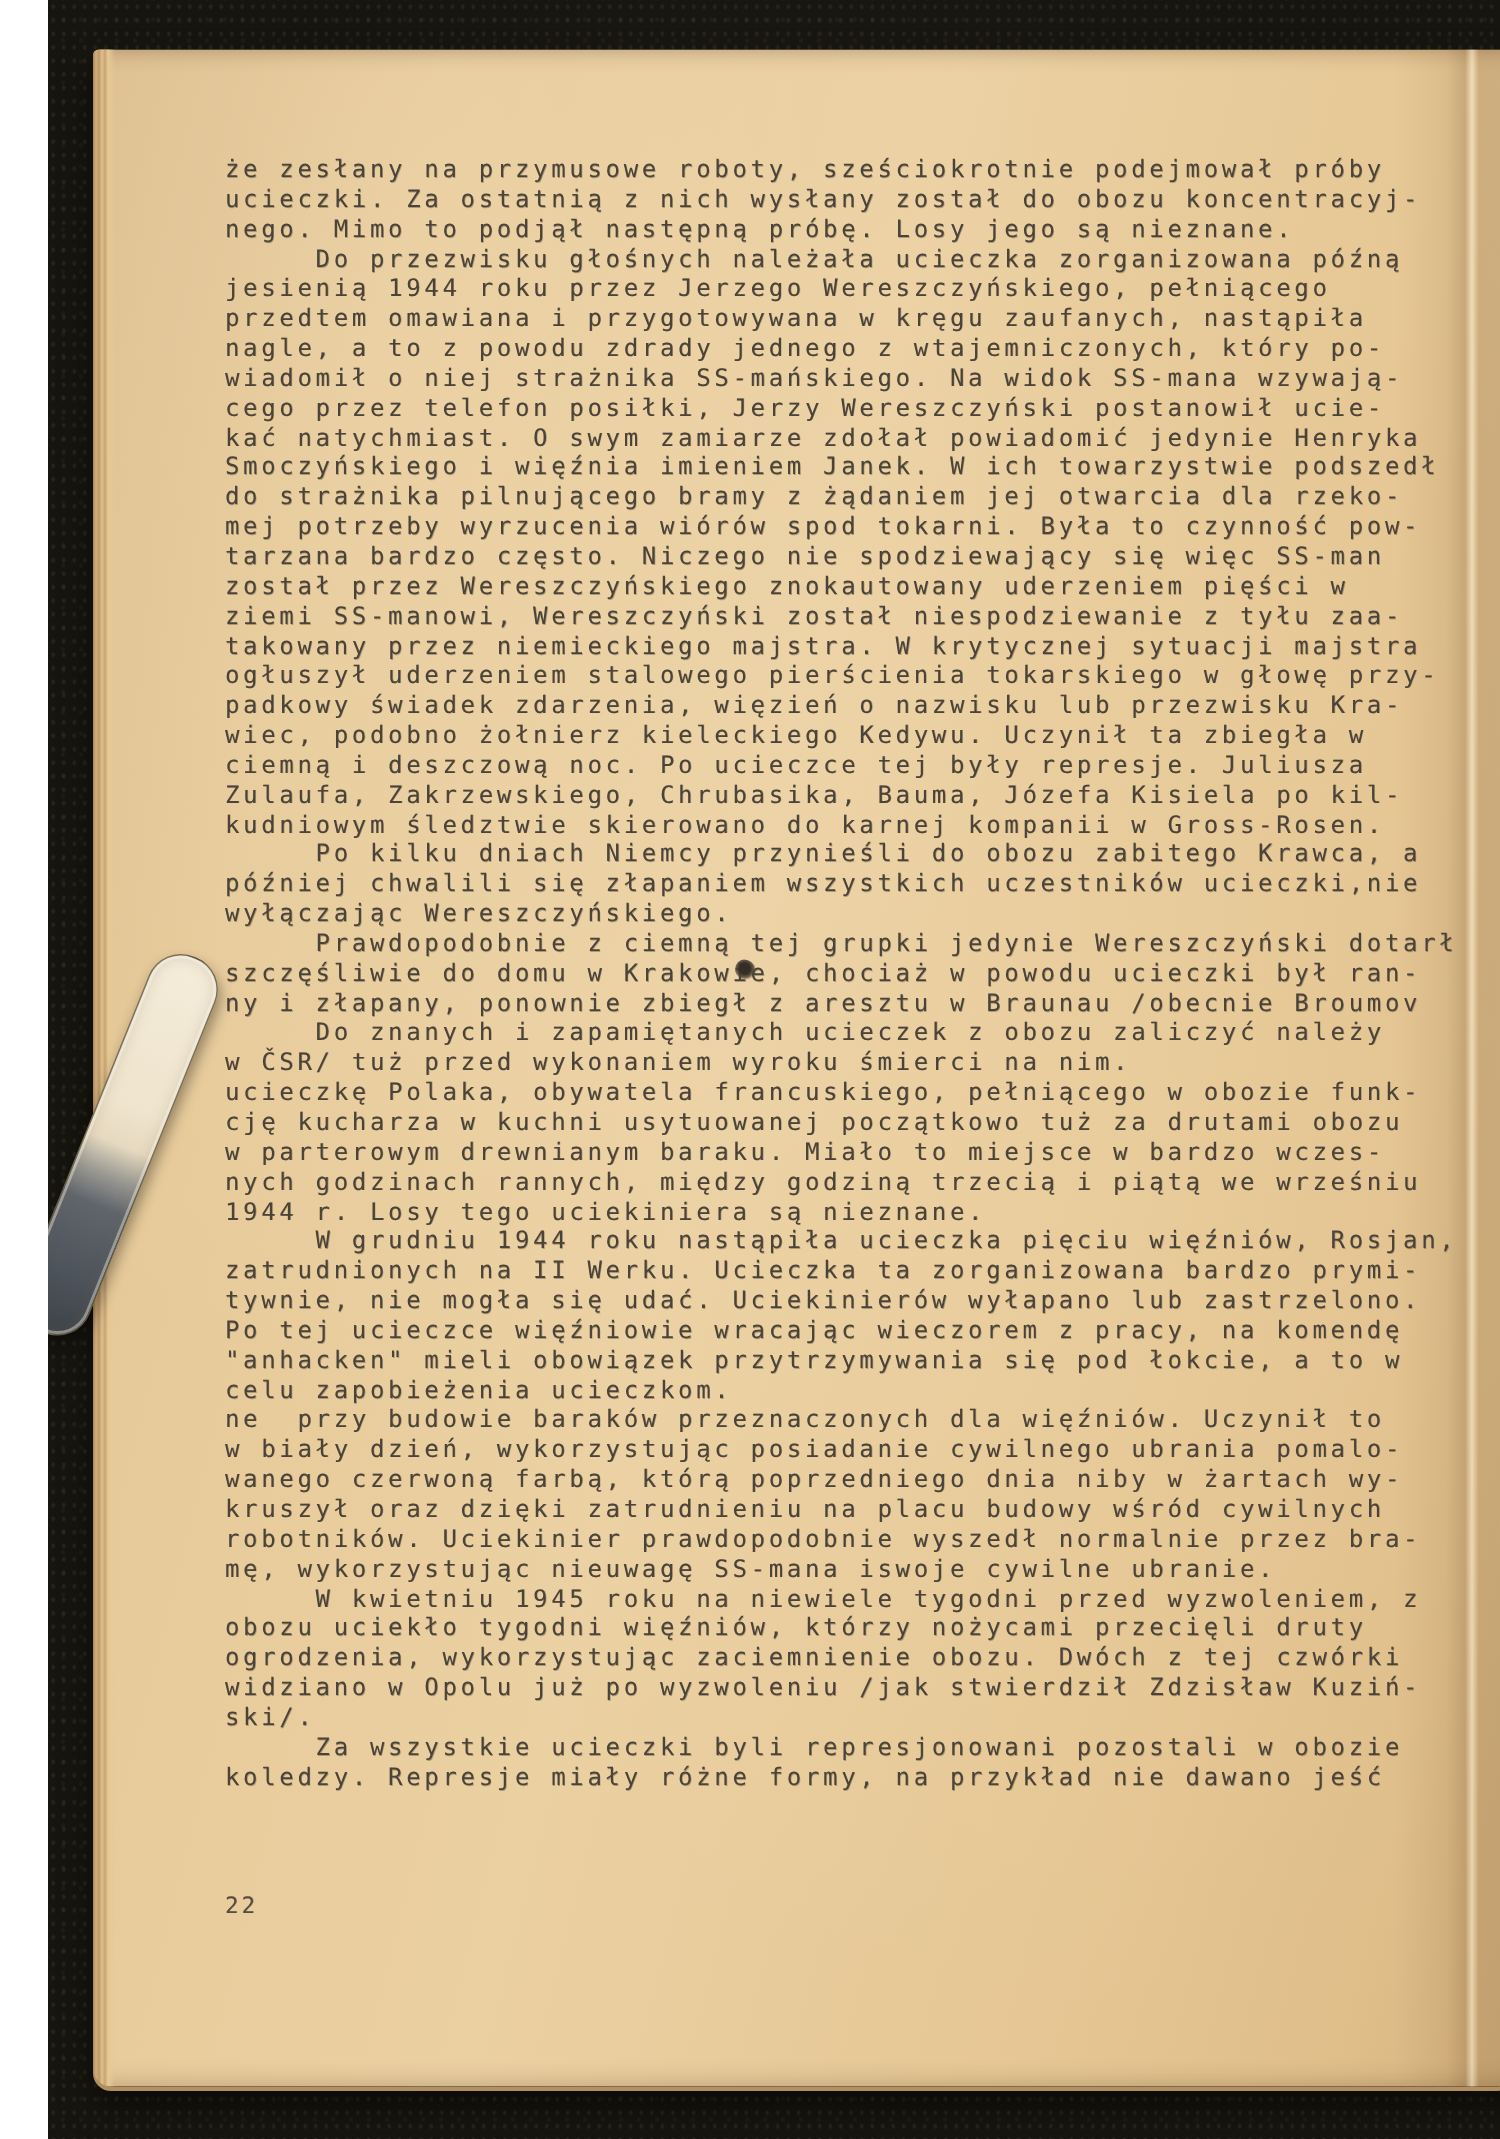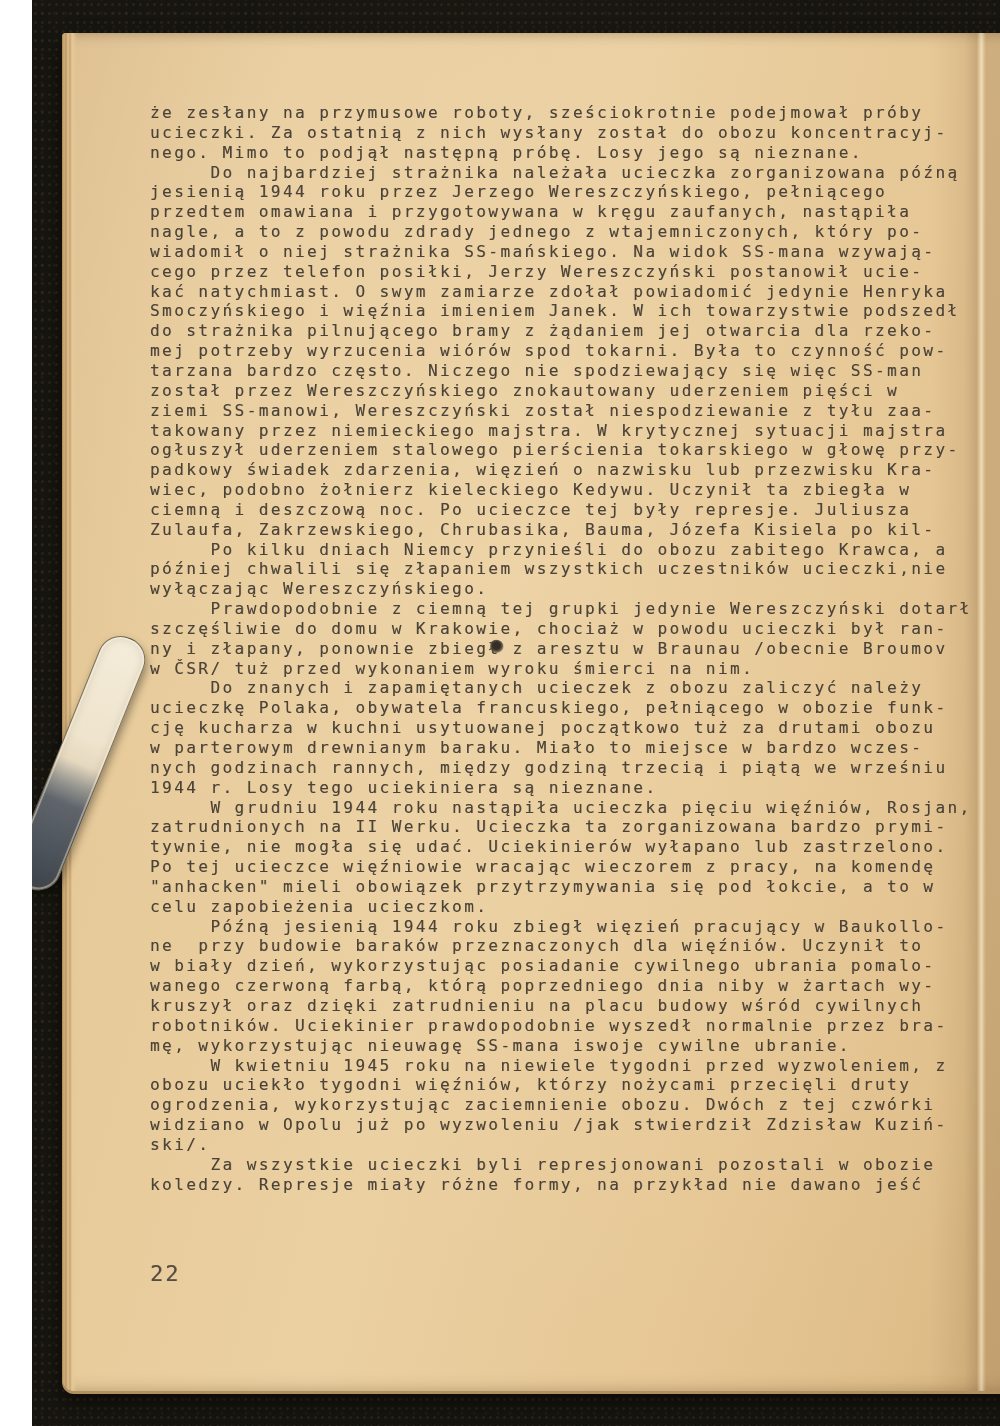--- a/index.html
+++ b/index.html
@@ -62,21 +62,21 @@
     font-size: 16px;
     letter-spacing: 2.45px;
     text-shadow: 0.4px 0.4px 0 rgba(72,62,46,0.38);
   }
   .text-line {
     white-space: pre;
     height: 19.85px; line-height: 19.85px;
   }
   .page-number {
     position: absolute; left: 88px; top: 1228px;
-    color: #564d42; font-size: 22px; letter-spacing: 2px;
+    color: #564d42; font-size: 15px; letter-spacing: 2px;
     text-shadow: 0.4px 0.4px 0 rgba(72,62,46,0.35);
   }
   
   .ink-smudge {
     position: absolute; left: 428px; top: 607px; width: 14px; height: 13px;
     background: radial-gradient(circle at 45% 45%,
       #352e26 0 34%, rgba(80,70,55,0.85) 55%, rgba(80,70,55,0) 74%);
     transform: rotate(18deg);
     border-radius: 45% 55% 50% 50%;
   }
@@ -108,59 +108,59 @@
 
   <div class="book-page">
     <div class="page-left-edge"></div>
     <div class="page-curl"></div>
     <div class="edge-speck"></div>
 
     <div class="text-block">
         <div class="text-line">że zesłany na przymusowe roboty, sześciokrotnie podejmował próby</div>
         <div class="text-line">ucieczki. Za ostatnią z nich wysłany został do obozu koncentracyj-</div>
         <div class="text-line">nego. Mimo to podjął następną próbę. Losy jego są nieznane.</div>
-        <div class="text-line">     Do najbardziej strażnika należała ucieczka zorganizowana późną</div>
+        <div class="text-line">     Do przezwisku głośnych należała ucieczka zorganizowana późną</div>
         <div class="text-line">jesienią 1944 roku przez Jerzego Wereszczyńskiego, pełniącego</div>
         <div class="text-line">przedtem omawiana i przygotowywana w kręgu zaufanych, nastąpiła</div>
         <div class="text-line">nagle, a to z powodu zdrady jednego z wtajemniczonych, który po-</div>
         <div class="text-line">wiadomił o niej strażnika SS-mańskiego. Na widok SS-mana wzywają-</div>
         <div class="text-line">cego przez telefon posiłki, Jerzy Wereszczyński postanowił ucie-</div>
         <div class="text-line">kać natychmiast. O swym zamiarze zdołał powiadomić jedynie Henryka</div>
         <div class="text-line">Smoczyńskiego i więźnia imieniem Janek. W ich towarzystwie podszedł</div>
         <div class="text-line">do strażnika pilnującego bramy z żądaniem jej otwarcia dla rzeko-</div>
         <div class="text-line">mej potrzeby wyrzucenia wiórów spod tokarni. Była to czynność pow-</div>
         <div class="text-line">tarzana bardzo często. Niczego nie spodziewający się więc SS-man</div>
         <div class="text-line">został przez Wereszczyńskiego znokautowany uderzeniem pięści w</div>
         <div class="text-line">ziemi SS-manowi, Wereszczyński został niespodziewanie z tyłu zaa-</div>
         <div class="text-line">takowany przez niemieckiego majstra. W krytycznej sytuacji majstra</div>
         <div class="text-line">ogłuszył uderzeniem stalowego pierścienia tokarskiego w głowę przy-</div>
         <div class="text-line">padkowy świadek zdarzenia, więzień o nazwisku lub przezwisku Kra-</div>
         <div class="text-line">wiec, podobno żołnierz kieleckiego Kedywu. Uczynił ta zbiegła w</div>
         <div class="text-line">ciemną i deszczową noc. Po ucieczce tej były represje. Juliusza</div>
         <div class="text-line">Zulaufa, Zakrzewskiego, Chrubasika, Bauma, Józefa Kisiela po kil-</div>
+        <div class="text-line">kudniowym śledztwie skierowano do karnej kompanii w Gross-Rosen.</div>
         <div class="text-line">     Po kilku dniach Niemcy przynieśli do obozu zabitego Krawca, a</div>
         <div class="text-line">później chwalili się złapaniem wszystkich uczestników ucieczki,nie</div>
         <div class="text-line">wyłączając Wereszczyńskiego.</div>
         <div class="text-line">     Prawdopodobnie z ciemną tej grupki jedynie Wereszczyński dotarł</div>
         <div class="text-line">szczęśliwie do domu w Krakowie, chociaż w powodu ucieczki był ran-</div>
         <div class="text-line">ny i złapany, ponownie zbiegł z aresztu w Braunau /obecnie Broumov</div>
+        <div class="text-line">     Do znanych i zapamiętanych ucieczek z obozu zaliczyć należy</div>
         <div class="text-line">w ČSR/ tuż przed wykonaniem wyroku śmierci na nim.</div>
-        <div class="text-line">     Do znanych i zapamiętanych ucieczek z obozu zaliczyć należy</div>
         <div class="text-line">ucieczkę Polaka, obywatela francuskiego, pełniącego w obozie funk-</div>
         <div class="text-line">cję kucharza w kuchni usytuowanej początkowo tuż za drutami obozu</div>
         <div class="text-line">w parterowym drewnianym baraku. Miało to miejsce w bardzo wczes-</div>
         <div class="text-line">nych godzinach rannych, między godziną trzecią i piątą we wrześniu</div>
         <div class="text-line">1944 r. Losy tego uciekiniera są nieznane.</div>
         <div class="text-line">     W grudniu 1944 roku nastąpiła ucieczka pięciu więźniów, Rosjan,</div>
         <div class="text-line">zatrudnionych na II Werku. Ucieczka ta zorganizowana bardzo prymi-</div>
         <div class="text-line">tywnie, nie mogła się udać. Uciekinierów wyłapano lub zastrzelono.</div>
         <div class="text-line">Po tej ucieczce więźniowie wracając wieczorem z pracy, na komendę</div>
         <div class="text-line">"anhacken" mieli obowiązek przytrzymywania się pod łokcie, a to w</div>
         <div class="text-line">celu zapobieżenia ucieczkom.</div>
-        <div class="text-line">     Późną jesienią 1944 roku zbiegł więzień pracujący w Baukollo-</div>
         <div class="text-line">ne  przy budowie baraków przeznaczonych dla więźniów. Uczynił to</div>
         <div class="text-line">w biały dzień, wykorzystując posiadanie cywilnego ubrania pomalo-</div>
         <div class="text-line">wanego czerwoną farbą, którą poprzedniego dnia niby w żartach wy-</div>
         <div class="text-line">kruszył oraz dzięki zatrudnieniu na placu budowy wśród cywilnych</div>
         <div class="text-line">robotników. Uciekinier prawdopodobnie wyszedł normalnie przez bra-</div>
         <div class="text-line">mę, wykorzystując nieuwagę SS-mana iswoje cywilne ubranie.</div>
         <div class="text-line">     W kwietniu 1945 roku na niewiele tygodni przed wyzwoleniem, z</div>
         <div class="text-line">obozu uciekło tygodni więźniów, którzy nożycami przecięli druty</div>
         <div class="text-line">ogrodzenia, wykorzystując zaciemnienie obozu. Dwóch z tej czwórki</div>
         <div class="text-line">widziano w Opolu już po wyzwoleniu /jak stwierdził Zdzisław Kuziń-</div>

